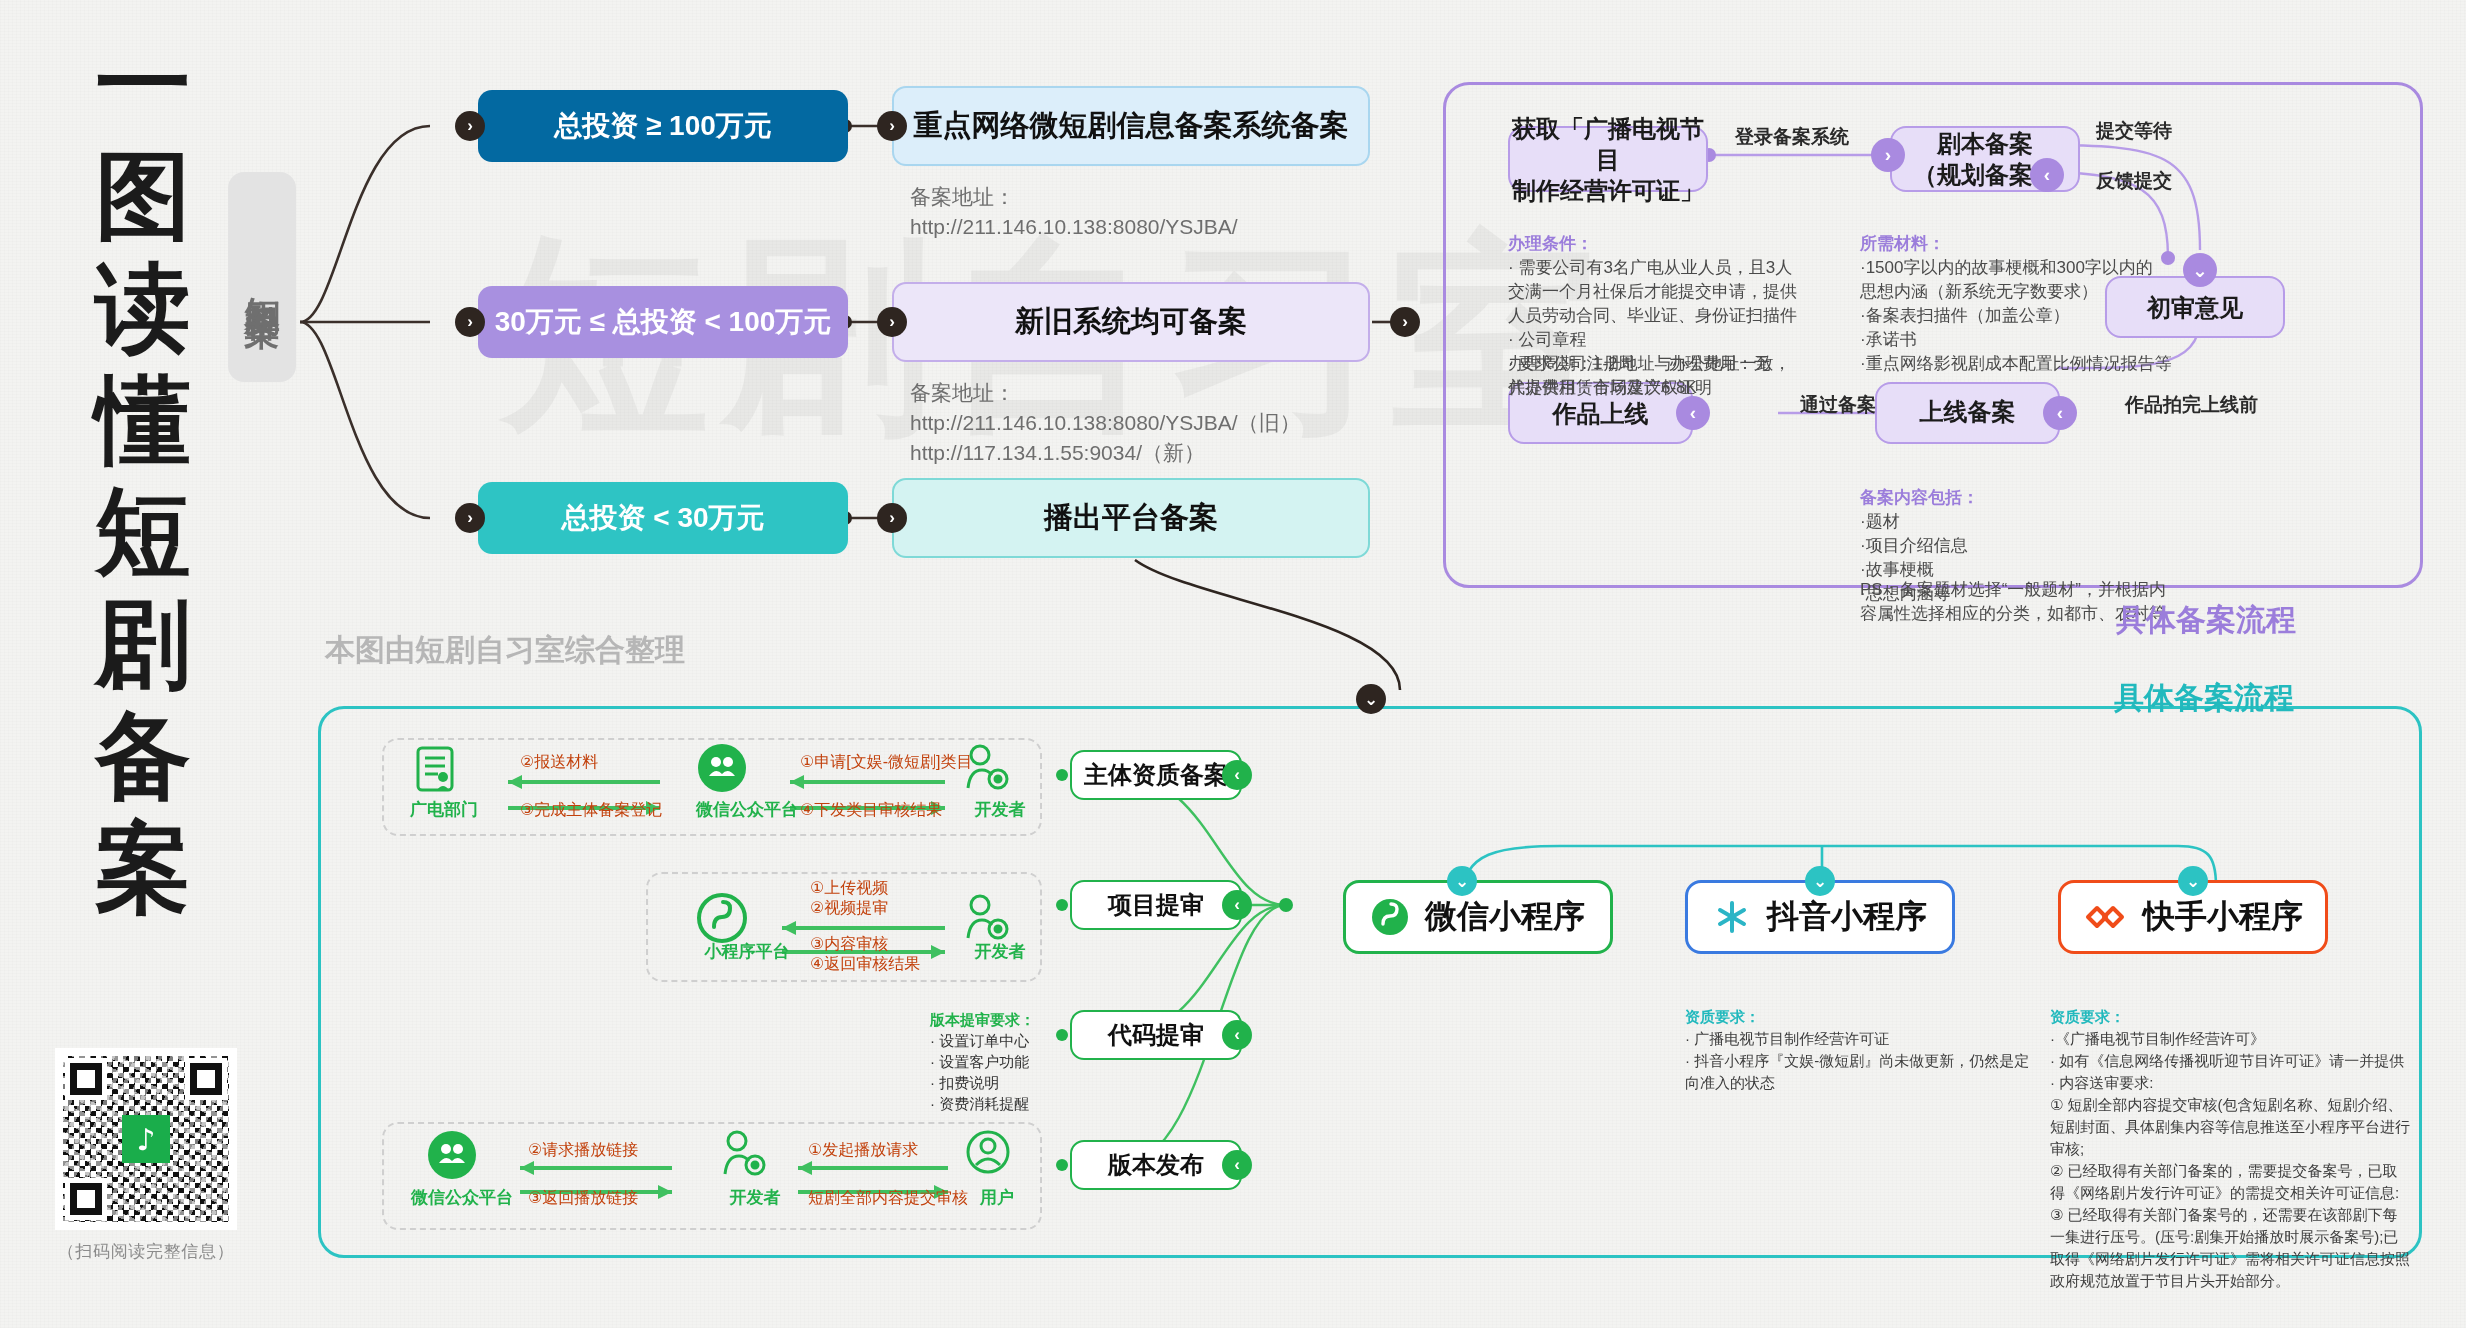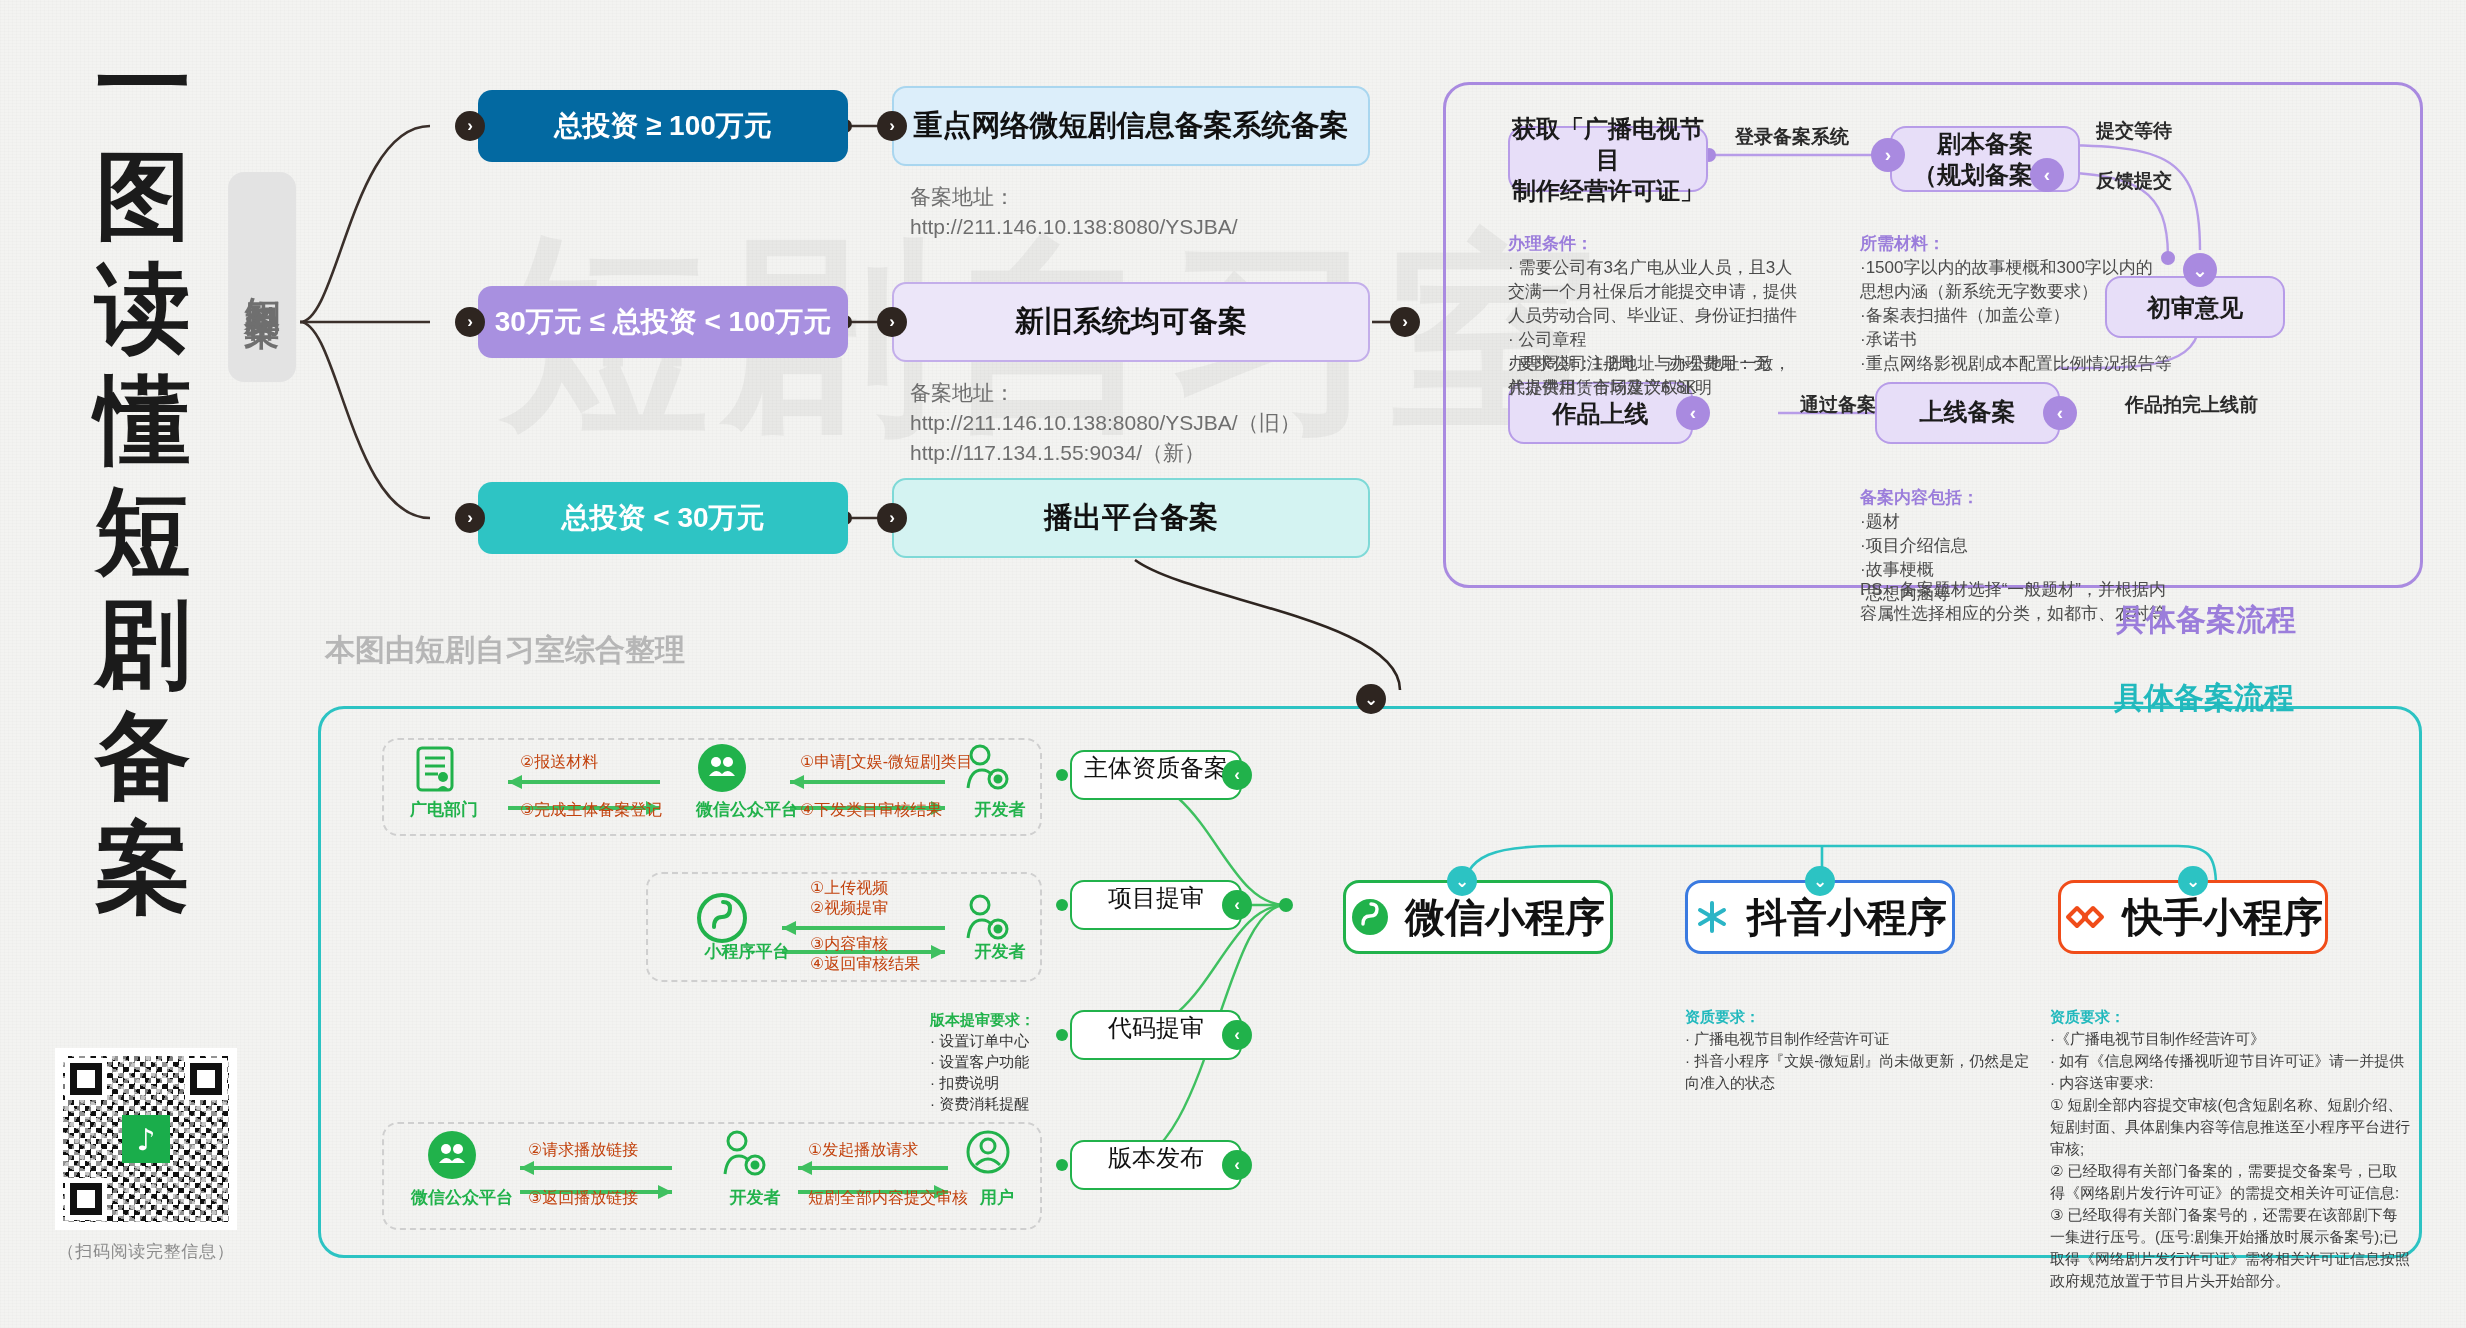--- a/index.html
+++ b/index.html
@@ -93,29 +93,29 @@
           font-weight:800; font-size:24px; line-height:31px; color:#1b1b1b; z-index:4;}
   .pchip{ background:#a98ae0; color:#fff; width:34px; height:34px; font-size:19px; }
   .pedge-lbl{ position:absolute; font-size:19px; font-weight:700; color:#2a2a2a; z-index:5;}
 
   .ptext{ position:absolute; font-size:17px; line-height:24px; color:#4a4a4a; z-index:5; white-space:pre-line;}
   .ptext b{ color:#9b7ddb; font-size:17px; }
 
   
   .gbox{ position:absolute; border:2px dashed #cfcfcf; border-radius:16px; z-index:3; }
   .gnode{ position:absolute; border:2px solid #21b24b; background:#fff; border-radius:14px;
-          display:flex; align-items:flex-start; justify-content:center; font-weight:400;
+          display:flex; align-items:center; justify-content:center; font-weight:700;
           font-size:24px; color:#111; z-index:4;}
   .gchip{ background:#21b24b; color:#fff; width:30px; height:30px; font-size:17px; }
   .tchip{ background:#2cc3c3; color:#fff; width:30px; height:30px; font-size:17px; }
   .dchip{ background:#2e2520; color:#fff; width:30px; height:30px; font-size:17px; }
 
   .appbox{ position:absolute; border-radius:16px; border:3px solid; background:#fff;
            display:flex; align-items:center; justify-content:center; gap:16px;
-           font-weight:900; font-size:40px; color:#111; z-index:4;}
+           font-weight:900; font-size:32px; color:#111; z-index:4;}
   .appbox.wx{ border-color:#21b24b; }
   .appbox.dy{ border-color:#3a7ae0; }
   .appbox.ks{ border-color:#f04c19; }
 
   .reqs{ position:absolute; font-size:15px; line-height:22px; color:#3d3d3d; z-index:5; white-space:pre-line;}
   .reqs b{ color:#22b9bd; }
 
   .gsmall{ position:absolute; font-size:17px; color:#21b24b; font-weight:800; z-index:5; text-align:center;}
   .garrow-lbl{ position:absolute; font-size:16px; color:#c2410c; z-index:5; white-space:pre-line; }
   .vreq{ position:absolute; font-size:15px; line-height:21px; color:#333; z-index:5; white-space:pre-line;}

